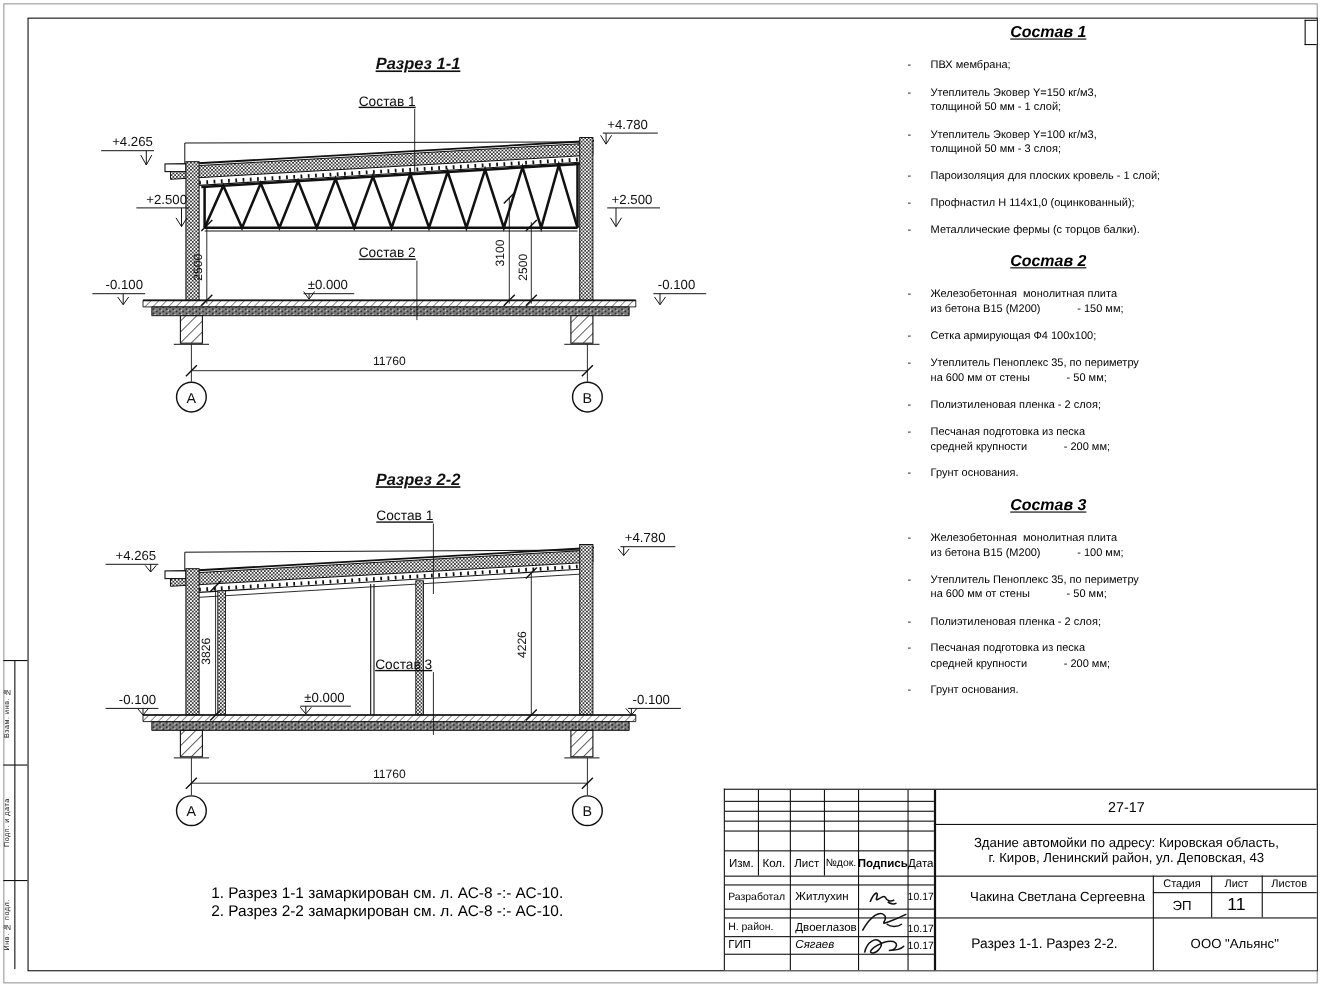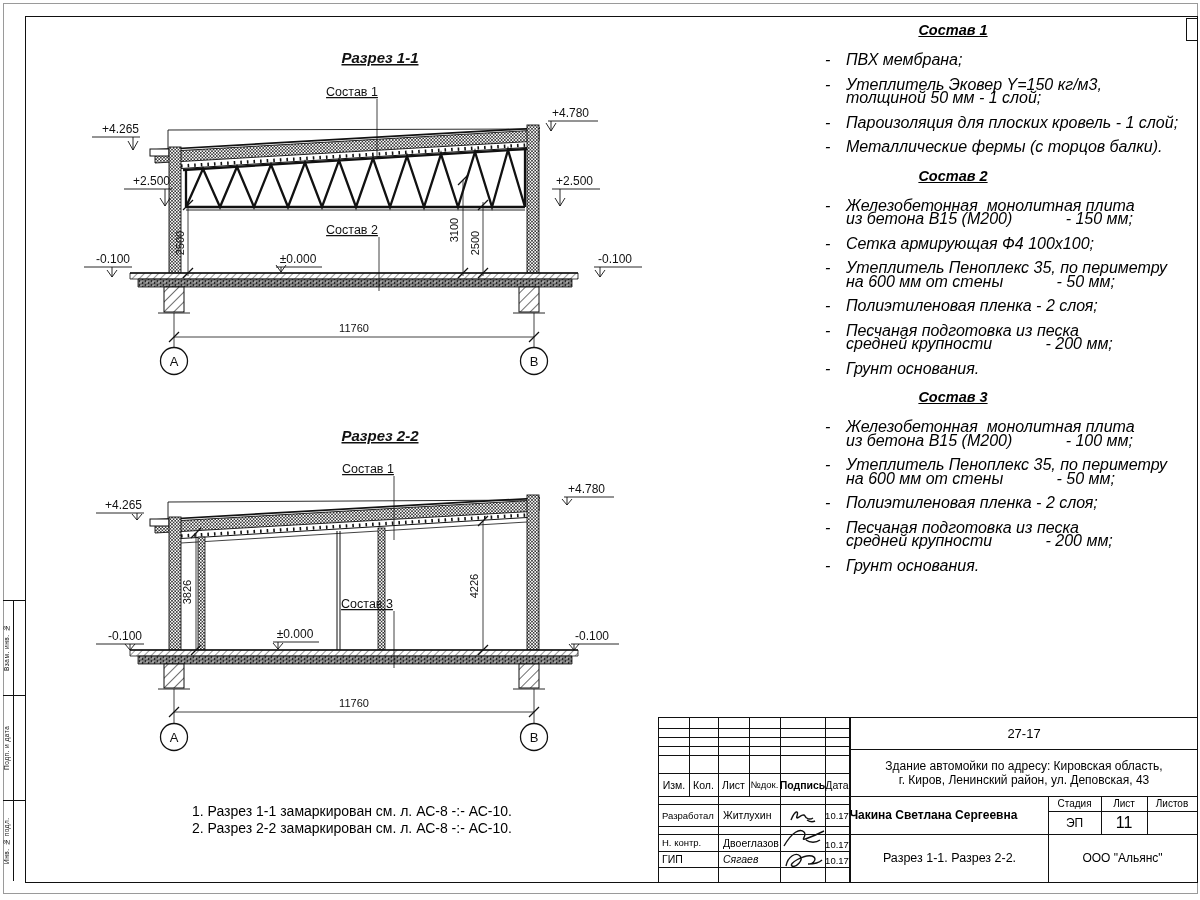--- a/index.html
+++ b/index.html
@@ -16,21 +16,21 @@
   svg text{font-family:"Liberation Sans",sans-serif;fill:#111;}
   .t-title{font-size:15px;font-style:italic;font-weight:bold;text-decoration:underline;}
   .t-label{font-size:12.5px;text-decoration:underline;}
   .t-elev{font-size:12px;}
   .t-dim{font-size:11px;}
   .t-axis{font-size:13px;}
   
   .comps{position:absolute;left:822px;top:22px;width:372px;}
   .comp-title{width:262px;text-align:center;font-size:14.5px;font-style:italic;font-weight:bold;text-decoration:underline;margin:14px 0 15px 0;}
   .comp-title:first-child{margin-top:0;}
-  .comp-item{position:relative;padding-left:24px;margin-bottom:11px;font-size:16px;line-height:13.5px;white-space:pre-wrap;font-style:italic;}
+  .comp-item{position:relative;padding-left:24px;margin-bottom:11px;font-size:10px;line-height:13.5px;white-space:pre-wrap;}
   .comp-item::before{content:"-";position:absolute;left:3px;top:0;}
   
   .notes{position:absolute;left:178px;top:803px;font-size:14px;line-height:17px;margin-left:14px;}
   
   .tb{position:absolute;left:658px;top:717px;width:538px;height:164px;border-top:1.6px solid #111;border-left:1.6px solid #111;background:#fff;}
   .tb .ln{position:absolute;background:#111;}
   .tb .cell{position:absolute;display:flex;align-items:center;justify-content:center;font-size:10.5px;overflow:hidden;}
   .tb .left{justify-content:flex-start;padding-left:3px;}
   .sig svg{position:static;}
 </style>
@@ -256,21 +256,24 @@
 <div class="notes">
   <div>1. Разрез 1-1 замаркирован см. л. АС-8 -:- АС-10.</div>
   <div>2. Разрез 2-2 замаркирован см. л. АС-8 -:- АС-10.</div>
 </div>
 
 <div class="comps">
   <div class="comp-title">Состав 1</div>
   <div class="comp-item">ПВХ мембрана;</div>
   <div class="comp-item">Утеплитель Эковер Y=150 кг/м3,
 толщиной 50 мм - 1 слой;</div>
+  <div class="comp-item">Утеплитель Эковер Y=100 кг/м3,
+толщиной 50 мм - 3 слоя;</div>
   <div class="comp-item">Пароизоляция для плоских кровель - 1 слой;</div>
+  <div class="comp-item">Профнастил Н 114х1,0 (оцинкованный);</div>
   <div class="comp-item">Металлические фермы (с торцов балки).</div>
 
   <div class="comp-title">Состав 2</div>
   <div class="comp-item">Железобетонная  монолитная плита
 из бетона В15 (М200)            - 150 мм;</div>
   <div class="comp-item">Сетка армирующая Ф4 100х100;</div>
   <div class="comp-item">Утеплитель Пеноплекс 35, по периметру
 на 600 мм от стены            - 50 мм;</div>
   <div class="comp-item">Полиэтиленовая пленка - 2 слоя;</div>
   <div class="comp-item">Песчаная подготовка из песка
@@ -320,21 +323,21 @@
   <div class="cell" style="left:0;top:55px;width:30px;height:23px;">Изм.</div>
   <div class="cell" style="left:30px;top:55px;width:29px;height:23px;">Кол.</div>
   <div class="cell" style="left:59px;top:55px;width:31px;height:23px;">Лист</div>
   <div class="cell" style="left:90px;top:55px;width:31px;height:23px;font-size:9.5px;">№док.</div>
   <div class="cell" style="left:121px;top:55px;width:45px;height:23px;font-weight:bold;">Подпись</div>
   <div class="cell" style="left:166px;top:55px;width:24px;height:23px;">Дата</div>
 
   <div class="cell left" style="left:0;top:86px;width:59px;height:22px;font-size:9.5px;">Разработал</div>
   <div class="cell left" style="left:61px;top:86px;width:60px;height:22px;">Житлухин</div>
   <div class="cell" style="left:166px;top:86px;width:24px;height:22px;font-size:9.5px;">10.17</div>
-  <div class="cell left" style="left:0;top:116px;width:59px;height:17px;font-size:9.5px;">Н. контр.</div>
+  <div class="cell left" style="left:0;top:116px;width:59px;height:17px;font-size:9.5px;">Н. район.</div>
   <div class="cell left" style="left:61px;top:116px;width:60px;height:17px;">Двоеглазов</div>
   <div class="cell" style="left:166px;top:118px;width:24px;height:17px;font-size:9.5px;">10.17</div>
   <div class="cell left" style="left:0;top:133px;width:59px;height:16px;">ГИП</div>
   <div class="cell left" style="left:61px;top:133px;width:60px;height:16px;font-style:italic;">Сягаев</div>
   <div class="cell" style="left:166px;top:134px;width:24px;height:16px;font-size:9.5px;">10.17</div>
 
   <div class="cell sig" style="left:122px;top:87px;width:44px;height:21px;">
     <svg width="40" height="20" viewBox="0 0 40 20">
         <path d="M8,14 C12,4 16,4 14,10 C12,16 20,6 22,10 C23,13 27,14 30,12 M24,14 c3,2 6,2 8,1" stroke="#111" fill="none" stroke-width="1.4"></path>
       </svg>
@@ -346,21 +349,21 @@
   </div>
   <div class="cell sig" style="left:118px;top:130px;width:50px;height:24px;">
     <svg width="48" height="24" viewBox="0 0 48 24">
         <path d="M8,18 C10,8 18,4 22,8 C26,12 18,20 14,18 C10,16 26,6 34,8 C40,10 36,16 30,16 c8,0 12,-2 14,-4" stroke="#111" fill="none" stroke-width="1.4"></path>
       </svg>
   </div>
 
   <div class="cell" style="left:192px;top:0;width:346px;height:31px;font-size:13px;">27-17</div>
   <div class="cell" style="left:192px;top:31px;width:346px;height:47px;font-size:12px;white-space:pre-line;text-align:center;">Здание автомойки по адресу: Кировская область,
 г. Киров, Ленинский район, ул. Деповская, 43</div>
-  <div class="cell" style="left:176px;top:78px;width:197px;height:38px;font-size:12px;font-weight:bold;">Чакина Светлана Сергеевна</div>
+  <div class="cell" style="left:204px;top:78px;width:197px;height:38px;font-size:12px;">Чакина Светлана Сергеевна</div>
   <div class="cell" style="left:389px;top:78px;width:53px;height:15px;font-size:10px;">Стадия</div>
   <div class="cell" style="left:442px;top:78px;width:46px;height:15px;font-size:10px;">Лист</div>
   <div class="cell" style="left:488px;top:78px;width:50px;height:15px;font-size:10px;">Листов</div>
   <div class="cell" style="left:389px;top:93px;width:53px;height:23px;font-size:12px;">ЭП</div>
   <div class="cell" style="left:442px;top:93px;width:46px;height:23px;font-size:16px;">11</div>
   <div class="cell" style="left:488px;top:93px;width:50px;height:23px;font-size:12px;"></div>
   <div class="cell" style="left:192px;top:116px;width:197px;height:48px;font-size:12.5px;">Разрез 1-1. Разрез 2-2.</div>
   <div class="cell" style="left:389px;top:116px;width:149px;height:48px;font-size:12px;">ООО "Альянс"</div>
 </div>
 

